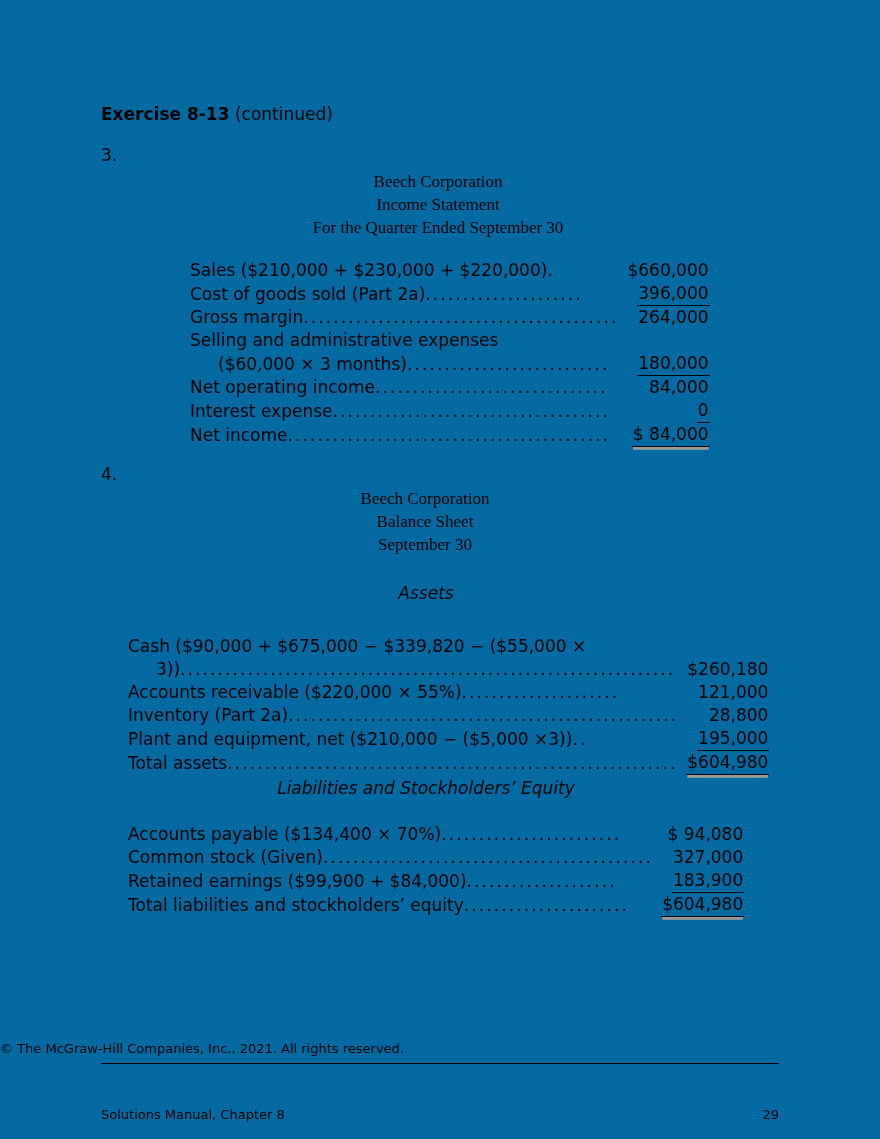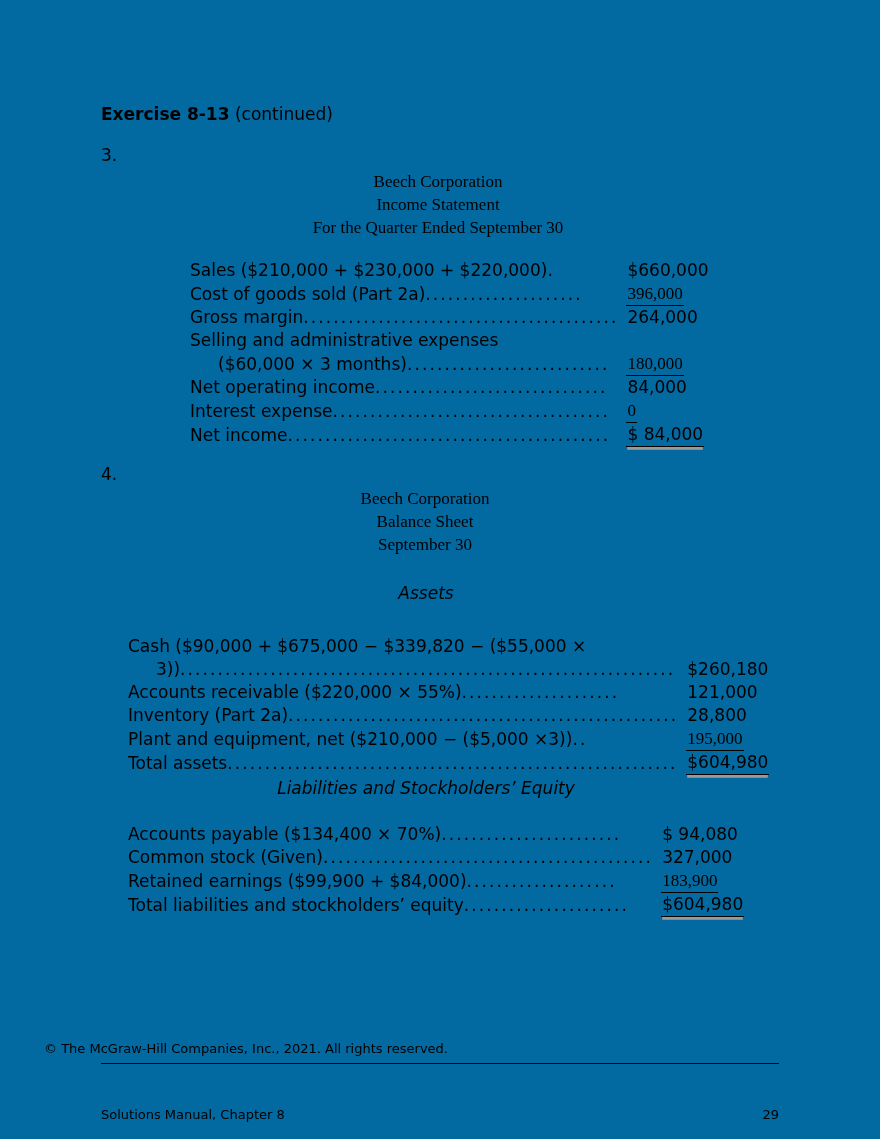--- a/index.html
+++ b/index.html
@@ -66,31 +66,31 @@
   .stmt td {
     padding: 0;
     vertical-align: bottom;
     line-height: 23px;
     white-space: nowrap;
   }
   .stmt td.label {
     padding-right: 0;
   }
   .stmt td.amount {
+    text-align: right;
     padding-left: 8px;
   }
   .stmt td.amount span.val {
     display: inline-block;
     padding: 0 1px;
   }
 
   
   .rule-single .val {
     border-bottom: 1.6px solid #000;
-    font-family: Liberation Serif, serif;
   }
   .rule-double .val {
     border-bottom: 1.6px solid #000;
     box-shadow: 0 4px 0 -1.2px #9a9a9a;
   }
 
   
   .leader {
     display: inline-block;
     overflow: hidden;
@@ -146,21 +146,20 @@
     left: 126px;
     top: 778px;
     width: 600px;
   }
   .footer-copyright {
     position: absolute;
     left: 0;
     top: 1041px;
     font-size: 13px;
     white-space: nowrap;
-    padding-left: 44px;
   }
   .footer-rule {
     position: absolute;
     left: 101px;
     top: 1063px;
     width: 678px;
     height: 0;
     border-top: 1.6px solid #000;
   }
   .footer-bottom {

